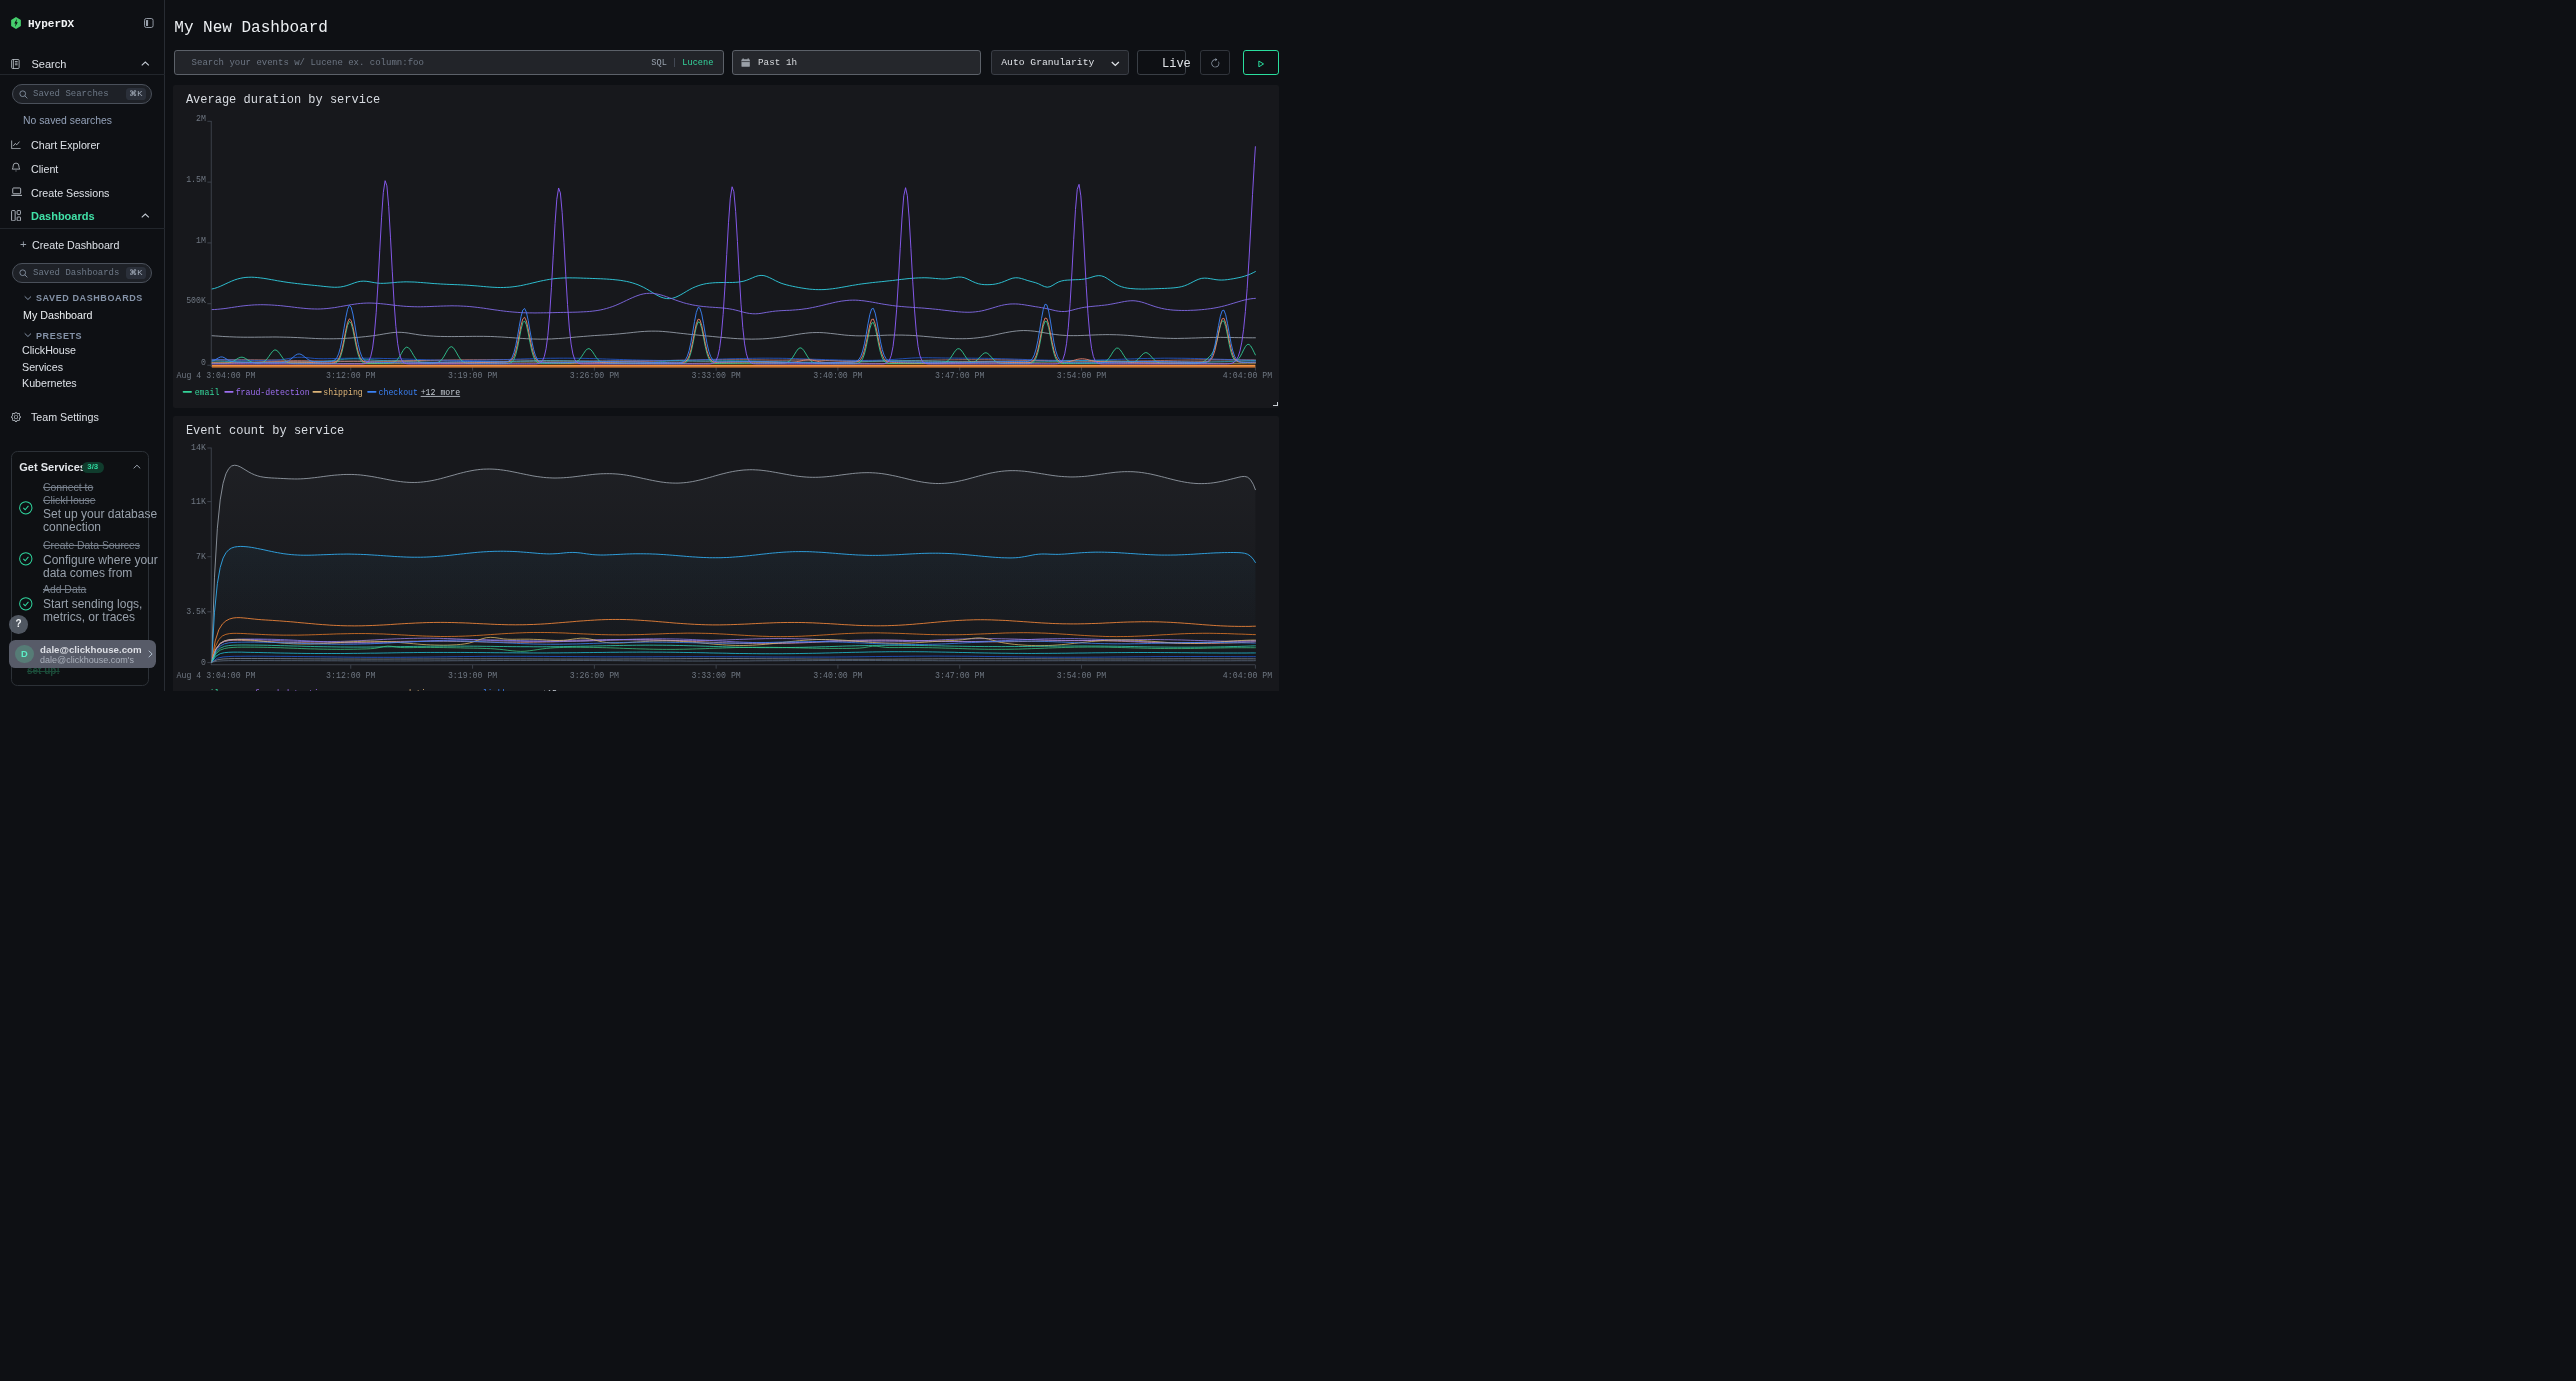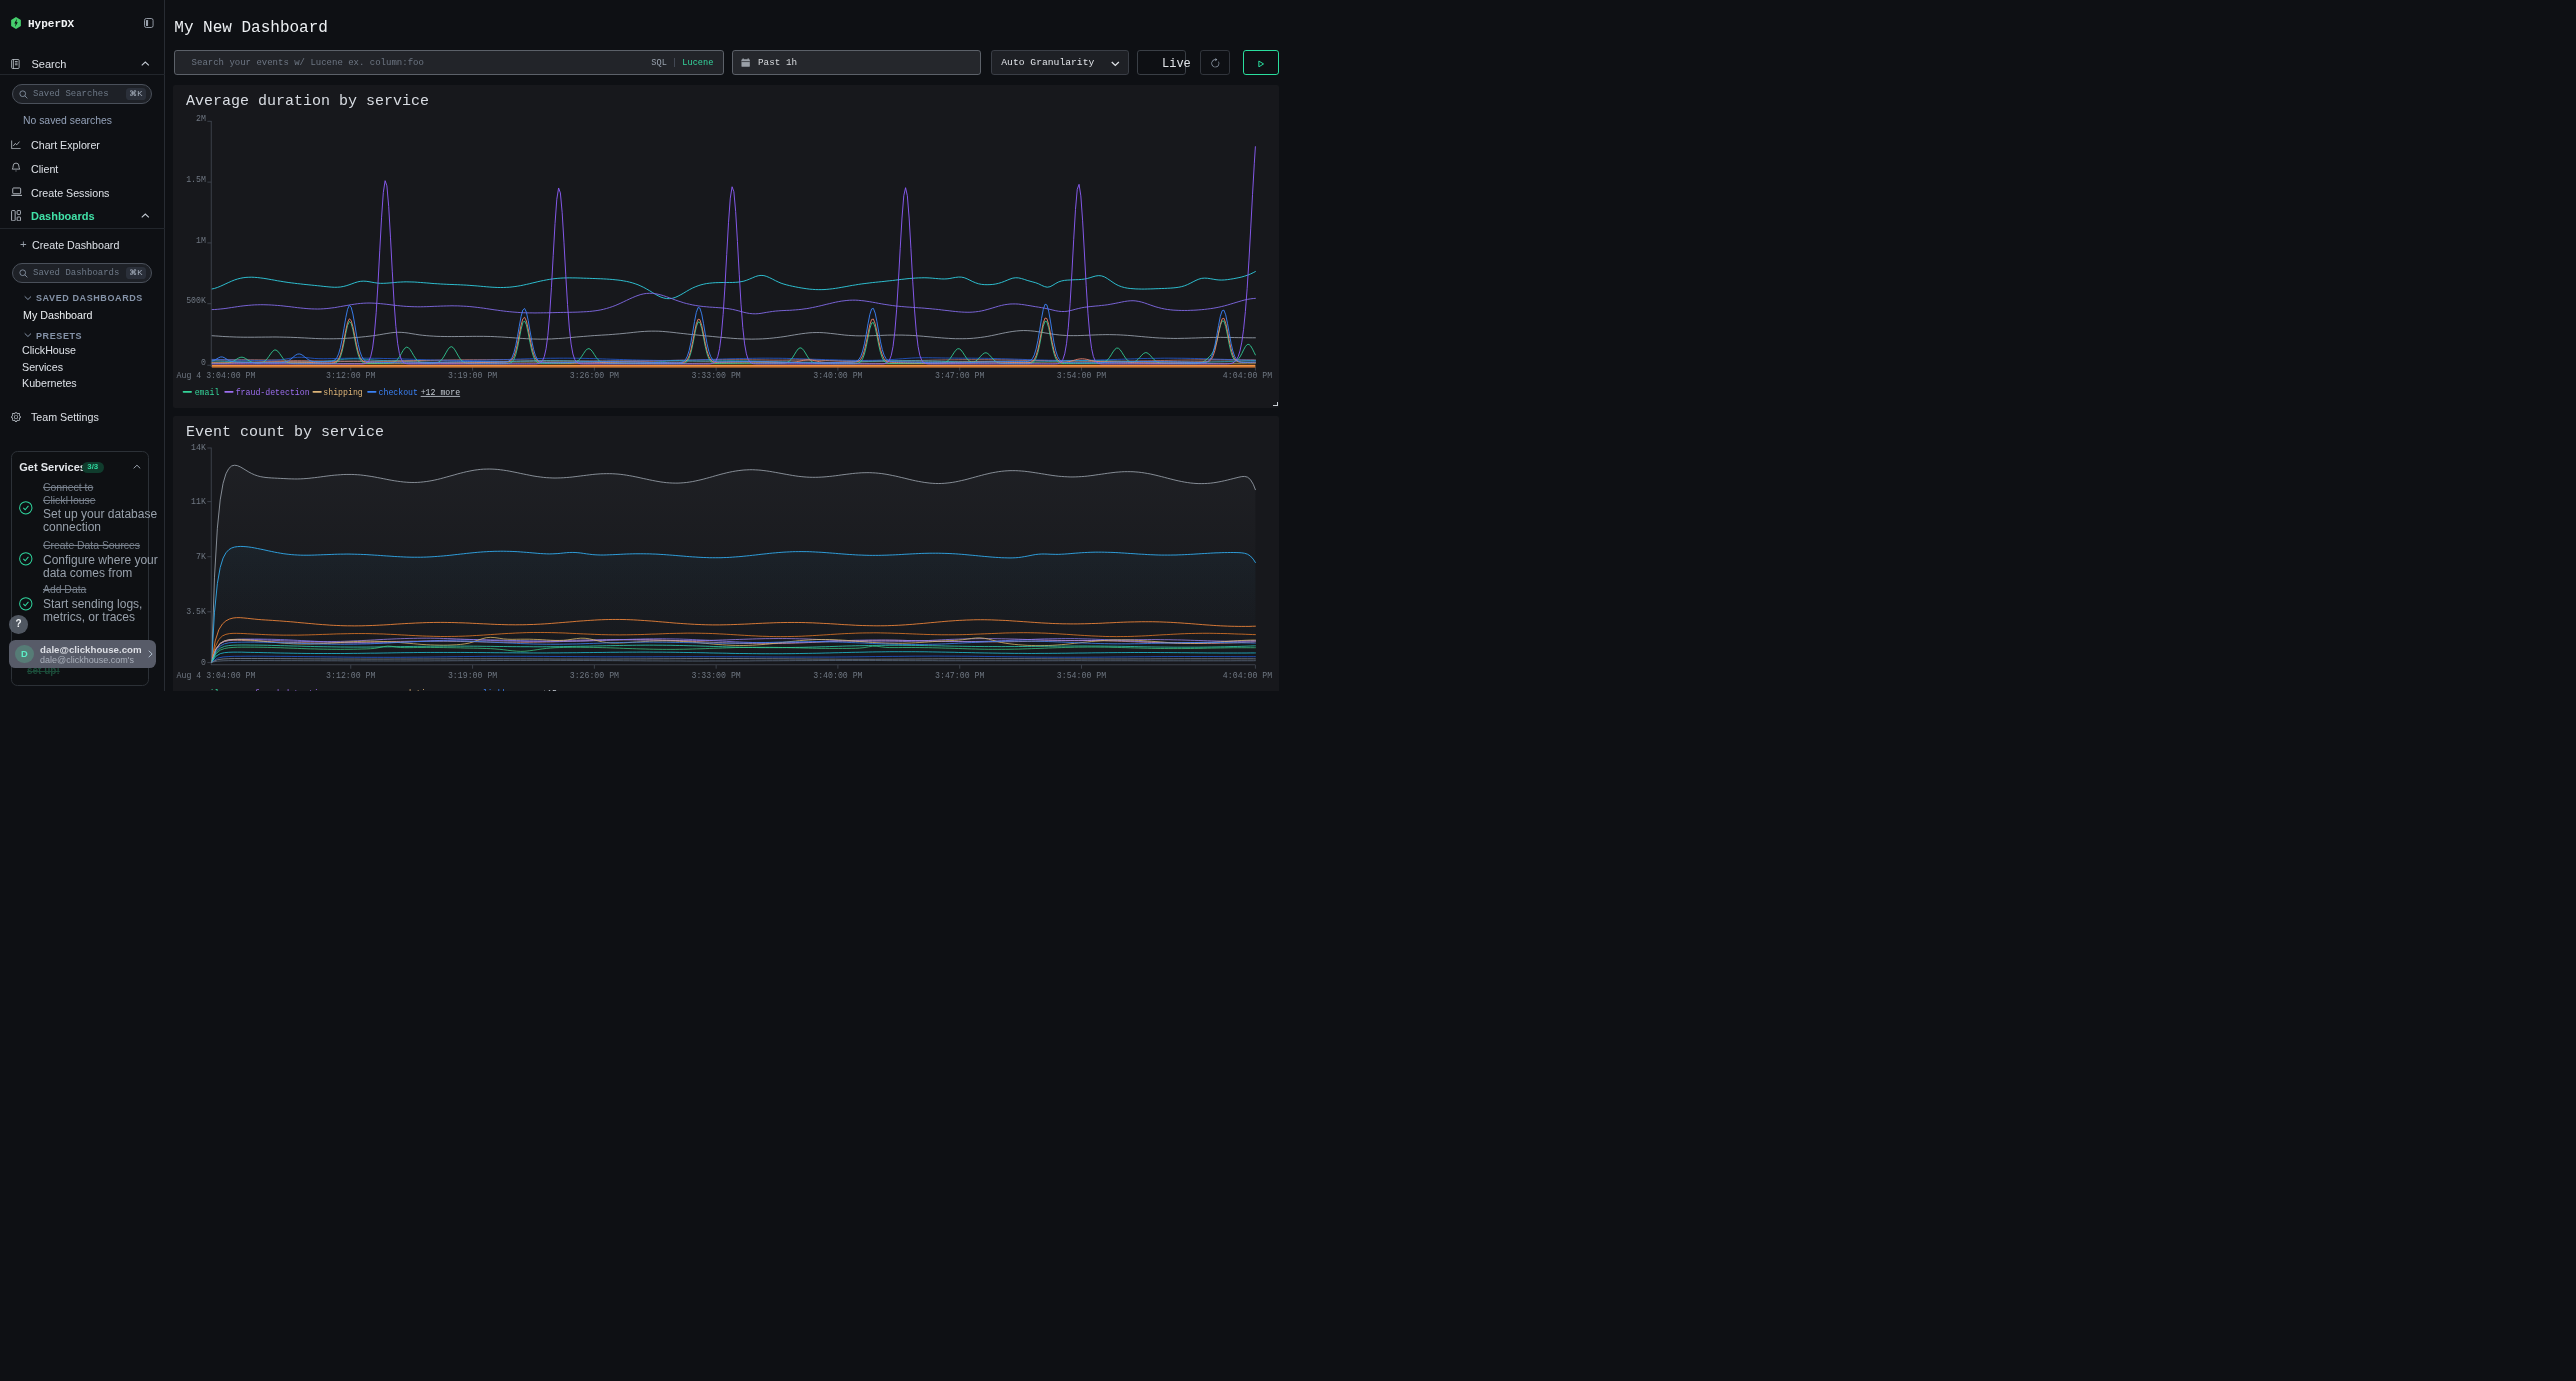--- a/index.html
+++ b/index.html
@@ -20,21 +20,21 @@
   .kbd { position:absolute; right:5px; top:2.9px; background:#2b303a; border-radius:3.6px;
          color:#aab4c2; font-size:7.9px; padding:1.4px 3.6px; font-family:"Liberation Sans",sans-serif; }
   .secthead { color:#8593a8; font-size:9px; font-weight:bold; letter-spacing:0.6px; }
   .gstitle { color:#79828e; font-size:10.4px; text-decoration:line-through; }
   .gsdesc { color:#98a1ac; font-size:12px; line-height:13.2px; }
 
   
   #main { position:absolute; left:165px; top:0; width:1123px; height:691px; background:#0e1014; }
   .ctl { position:absolute; top:50px; height:25px; }
   .panel { position:absolute; left:7.9px; width:1106px; background:#17181c; border-radius:2.1px; }
-  .charttitle { position:absolute; left:13px; top:7.9px; color:#d8dce2; font-family:"Liberation Mono",monospace; font-size:15px; }
+  .charttitle { position:absolute; left:13px; top:7.9px; color:#d8dce2; font-family:"Liberation Mono",monospace; font-size:12px; }
   .axlbl { fill:#6f7782; font-family:"Liberation Mono",monospace; font-size:11.5px; }
   .leg { font-family:"Liberation Mono",monospace; font-size:11.5px; }
 </style>
 </head>
 <body>
 
 <div id="sidebar">
 
   <svg class="abs" style="left:11.4px;top:17px" width="10" height="12" viewBox="0 0 14 17">
     <polygon points="7,0 13.9,4.2 13.9,12.8 7,17 0.1,12.8 0.1,4.2" fill="#46cf6d"></polygon>

